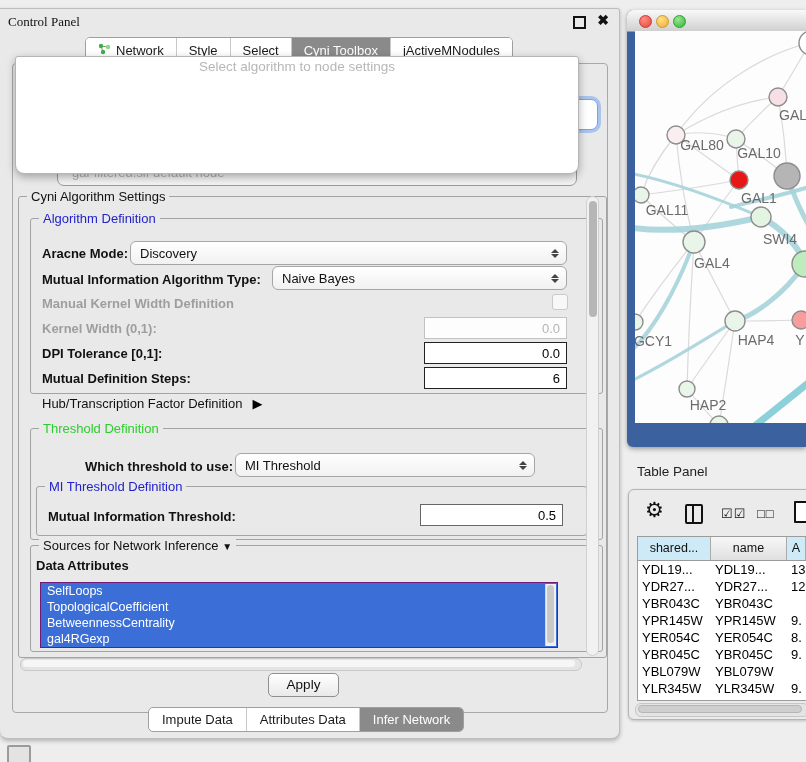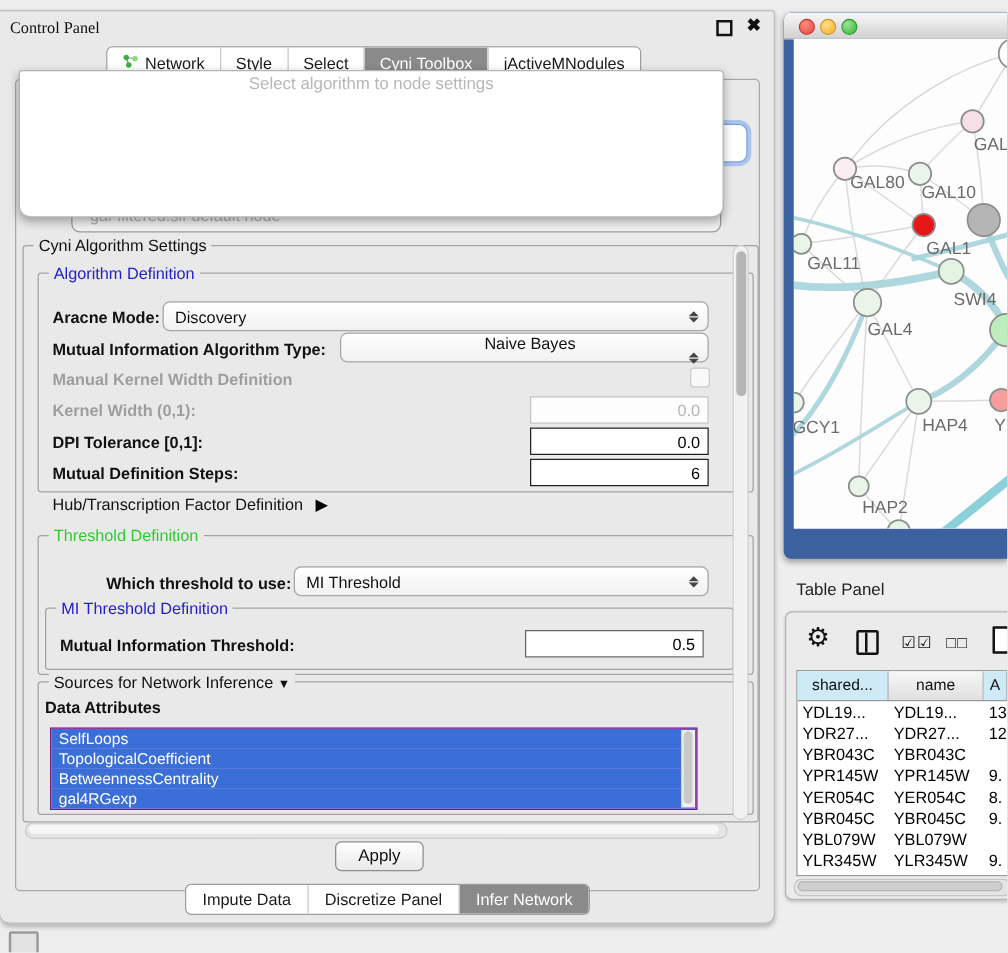--- a/index.html
+++ b/index.html
@@ -174,21 +174,21 @@
   <div class="lbl" style="left:42px;top:246px;z-index:2;">Aracne Mode:</div>
   <div class="combo" style="left:130px;top:241px;width:437px;z-index:2;gap:48px;">
     <span>Discovery</span>
     <span class="arrows">
         <i class="up"></i>
         <i class="dn"></i>
       </span>
   </div>
 
   <div class="lbl" style="left:42px;top:272px;z-index:2;">Mutual Information Algorithm Type:</div>
-  <div class="combo" style="left:272px;top:266px;width:295px;z-index:2;flex-direction:column;">
+  <div class="combo" style="left:272px;top:266px;width:295px;z-index:2;">
     <span>Naive Bayes</span>
     <span class="arrows">
         <i class="up"></i>
         <i class="dn"></i>
       </span>
   </div>
 
   <div class="lbl dis" style="left:42px;top:296px;z-index:2;">Manual Kernel Width Definition</div>
   <div class="checkbox" style="left:552px;top:294px;z-index:2;"></div>
 
@@ -203,21 +203,21 @@
 
   <div class="hub-row">
     <span>Hub/Transcription Factor Definition</span>
     <span class="tri-right">▶</span>
   </div>
 
   <div class="grp" style="left:30px;top:428px;width:548px;height:110px;">
     <div class="legend green">Threshold Definition</div>
   </div>
   <div class="lbl" style="left:85px;top:459px;z-index:2;">Which threshold to use:</div>
-  <div class="combo" style="left:235px;top:453px;width:332px;z-index:2;">
+  <div class="combo" style="left:235px;top:453px;width:300px;z-index:2;">
     <span>MI Threshold</span>
     <span class="arrows">
         <i class="up"></i>
         <i class="dn"></i>
       </span>
   </div>
 
   <div class="grp" style="left:36px;top:486px;width:526px;height:48px;">
     <div class="legend blue">MI Threshold Definition</div>
   </div>
@@ -248,21 +248,21 @@
   </div>
   <div class="vscroll">
     <div class="vthumb"></div>
   </div>
 
   <div class="apply-btn">Apply</div>
 
   <div class="cp" style="background:none;border:none;box-shadow:none;pointer-events:none;">
     <div class="bottom-tabbar" id="bottom-tabs" style="pointer-events:auto;">
         <div class="btab">Impute Data</div>
-        <div class="btab">Discretize Panel</div>
+        <div class="btab">Attributes Data</div>
         <div class="btab selected">Infer Network</div>
       </div>
   </div>
 
   <div class="netwin">
     <div class="net-titlebar">
       <div class="tl red"></div>
       <div class="tl yellow"></div>
       <div class="tl green"></div>
     </div>

